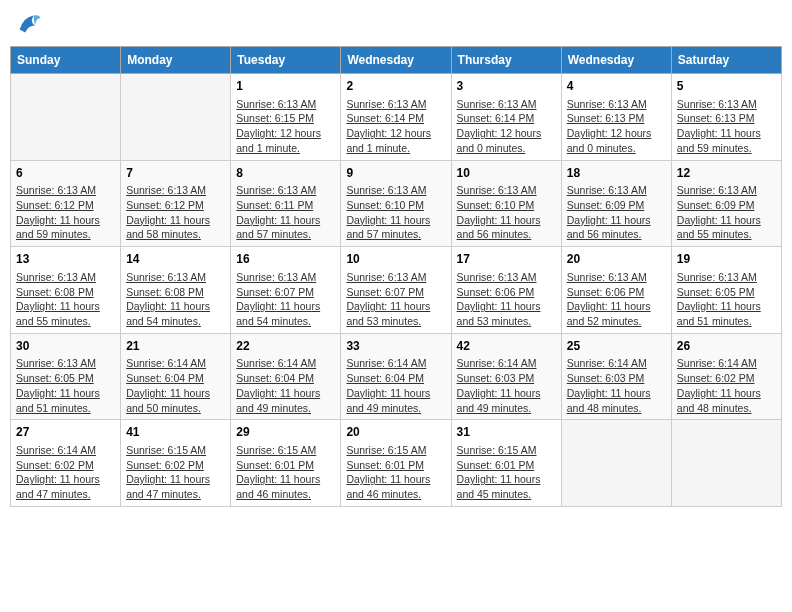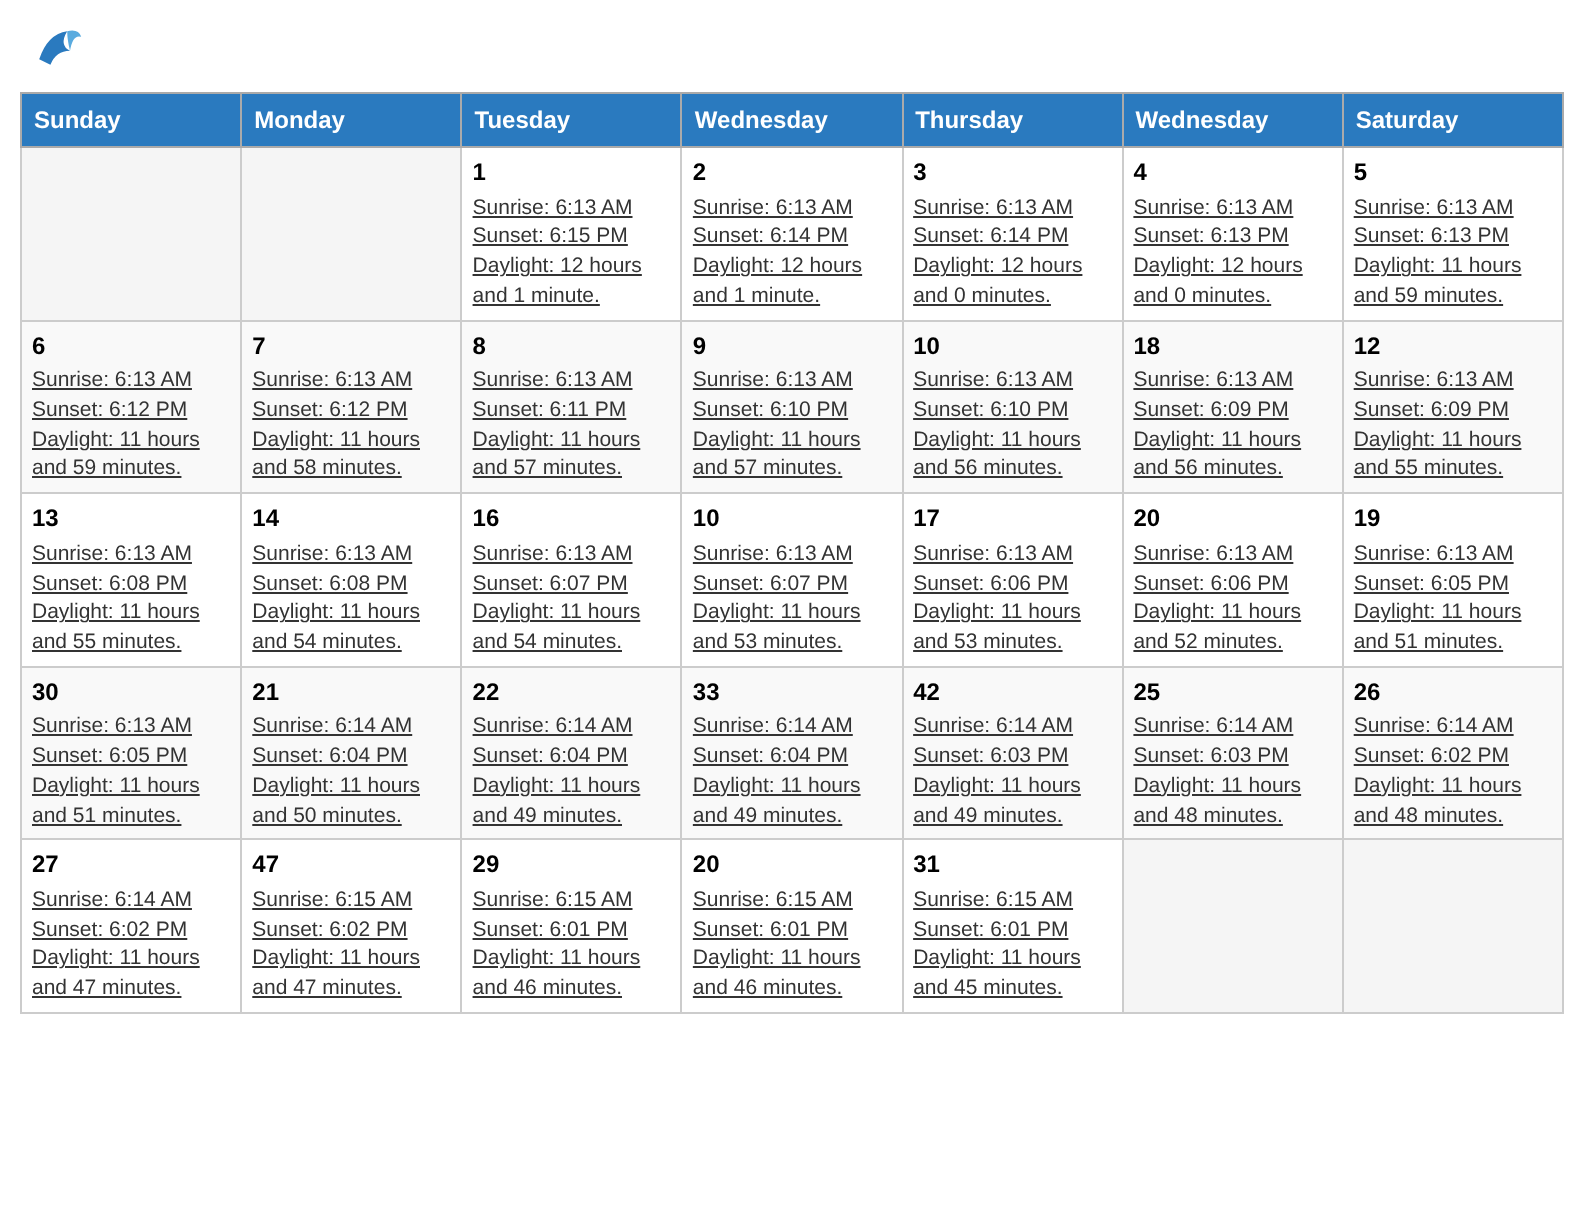--- a/index.html
+++ b/index.html
@@ -285,21 +285,21 @@
         </td>
       </tr>
       <tr>
         <td>
           <span class="day-number">27</span>
           <div class="day-info" style="white-space: pre-line;">Sunrise: 6:14 AM
 Sunset: 6:02 PM
 Daylight: 11 hours and 47 minutes.</div>
         </td>
         <td>
-          <span class="day-number">47</span>
+          <span class="day-number">41</span>
           <div class="day-info" style="white-space: pre-line;">Sunrise: 6:15 AM
 Sunset: 6:02 PM
 Daylight: 11 hours and 47 minutes.</div>
         </td>
         <td>
           <span class="day-number">29</span>
           <div class="day-info" style="white-space: pre-line;">Sunrise: 6:15 AM
 Sunset: 6:01 PM
 Daylight: 11 hours and 46 minutes.</div>
         </td>

